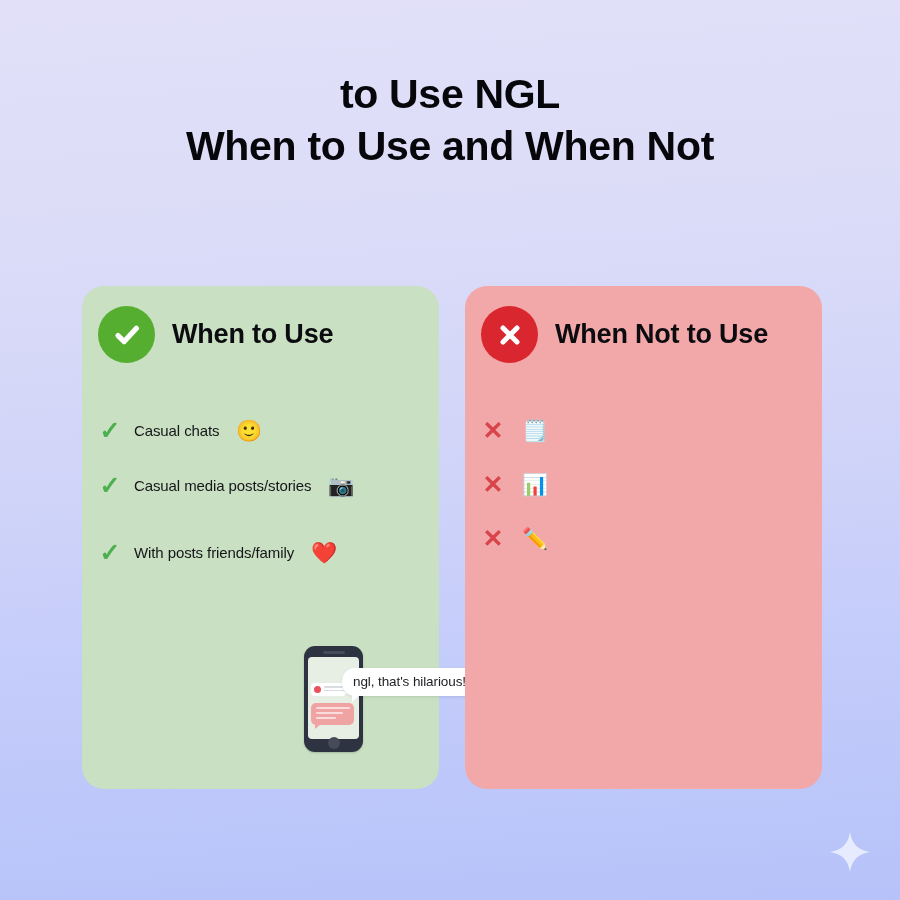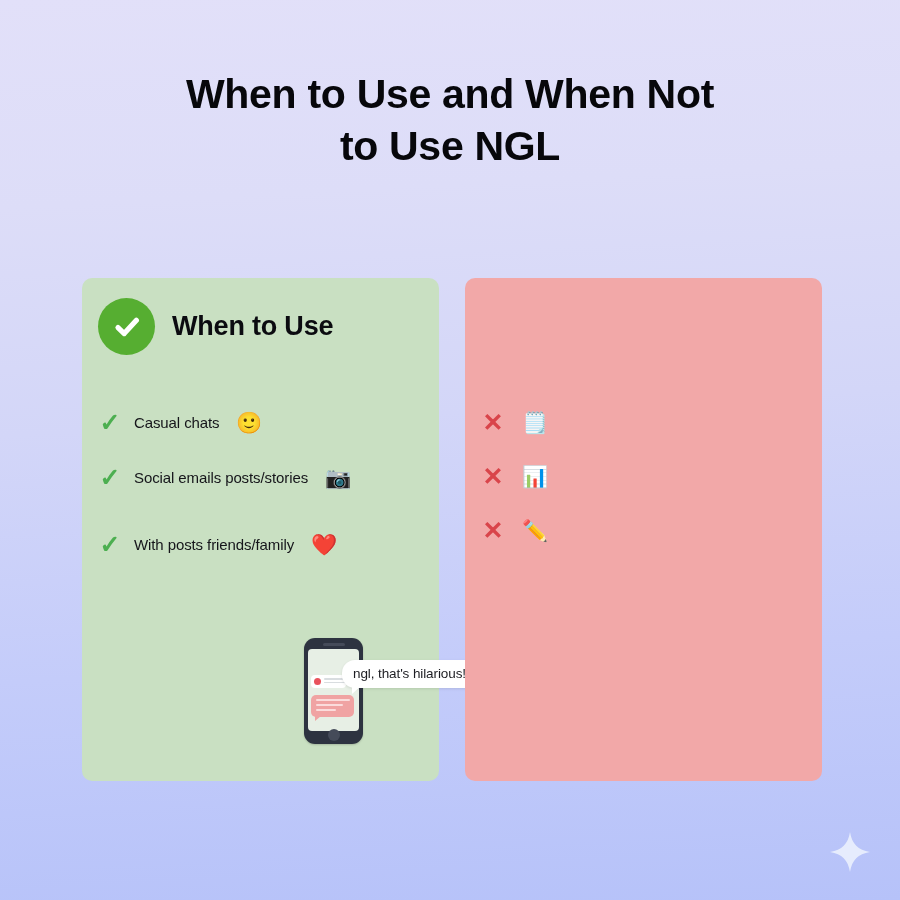--- a/index.html
+++ b/index.html
@@ -32,24 +32,24 @@
     font-weight: bold;
     line-height: 52px;
     letter-spacing: -0.3px;
     color: #07070b;
   }
   .title-line { display: block; }
 
   
   .card {
     position: absolute;
-    top: 278px;
+    top: 286px;
     width: 357px;
     height: 503px;
-    border-radius: 10px;
+    border-radius: 22px;
   }
   .card-green {
     left: 82px;
     background: #c9e0c2;
   }
   .card-red {
     left: 465px;
     background: #f2a8a8;
   }
 
@@ -272,22 +272,22 @@
     width: 44px;
     height: 44px;
   }
 </style>
 </head>
 <body>
 
 <div class="canvas">
 
   <div class="title">
+    <span class="title-line">to Use NGL</span>
     <span class="title-line">When to Use and When Not</span>
-    <span class="title-line">to Use NGL</span>
   </div>
 
   <div class="card card-green">
 
     <div class="card-header">
       <div class="badge badge-green">
         <svg width="34" height="34" viewBox="0 0 34 34" aria-hidden="true">
           <path d="M8 17.6 L14.2 23.6 L26.4 10.3" fill="none" stroke="#ffffff" stroke-width="5.2" stroke-linecap="round" stroke-linejoin="round"></path>
         </svg>
       </div>
@@ -297,21 +297,21 @@
     <div class="list list-green">
 
       <div class="row row-g1">
         <span class="mark mark-check">✓</span>
         <span class="row-text">Casual chats</span>
         <span class="row-emoji">🙂</span>
       </div>
 
       <div class="row row-g2">
         <span class="mark mark-check">✓</span>
-        <span class="row-text">Social emails posts/stories</span>
+        <span class="row-text">Casual media posts/stories</span>
         <span class="row-emoji">📷</span>
       </div>
 
       <div class="row row-g3">
         <span class="mark mark-check">✓</span>
         <span class="row-text">With posts friends/family</span>
         <span class="row-emoji">❤️</span>
       </div>
 
     </div>
@@ -340,20 +340,28 @@
         <span class="speech-text">ngl, that's hilarious!</span>
         <span class="speech-emoji">😂</span>
         <span class="speech-tail"></span>
       </div>
     </div>
 
   </div>
 
   <div class="card card-red">
 
+    <div class="card-header">
+      <div class="badge badge-red">
+        <svg width="30" height="30" viewBox="0 0 30 30" aria-hidden="true">
+          <path d="M8 8 L22 22 M22 8 L8 22" fill="none" stroke="#ffffff" stroke-width="5" stroke-linecap="round"></path>
+        </svg>
+      </div>
+      <div class="card-title">When Not to Use</div>
+    </div>
 
     <div class="list list-red">
 
       <div class="row row-r1">
         <span class="mark mark-x">✕</span>
         <span class="row-emoji">🗒️</span>
       </div>
 
       <div class="row row-r2">
         <span class="mark mark-x">✕</span>

